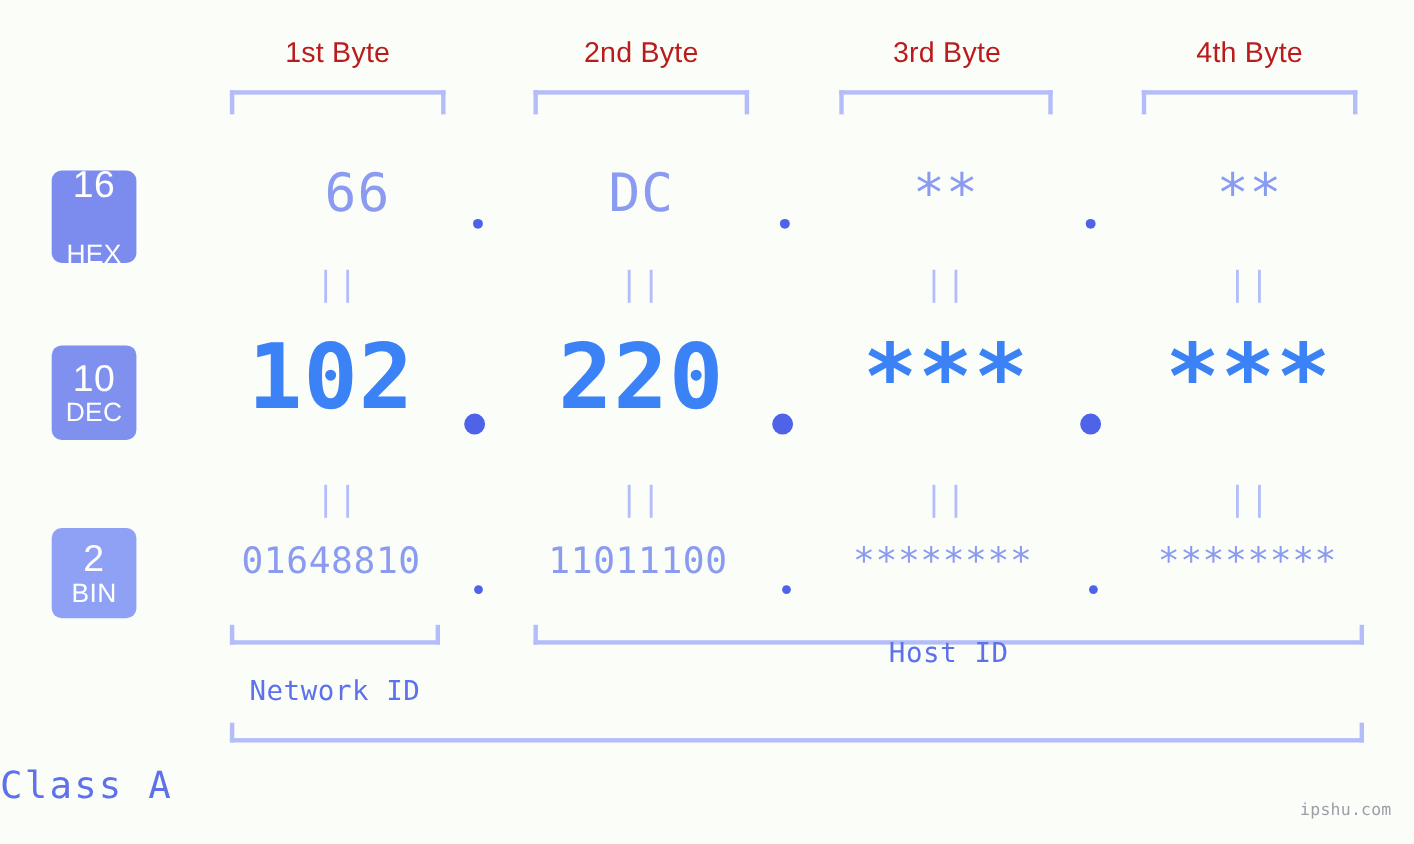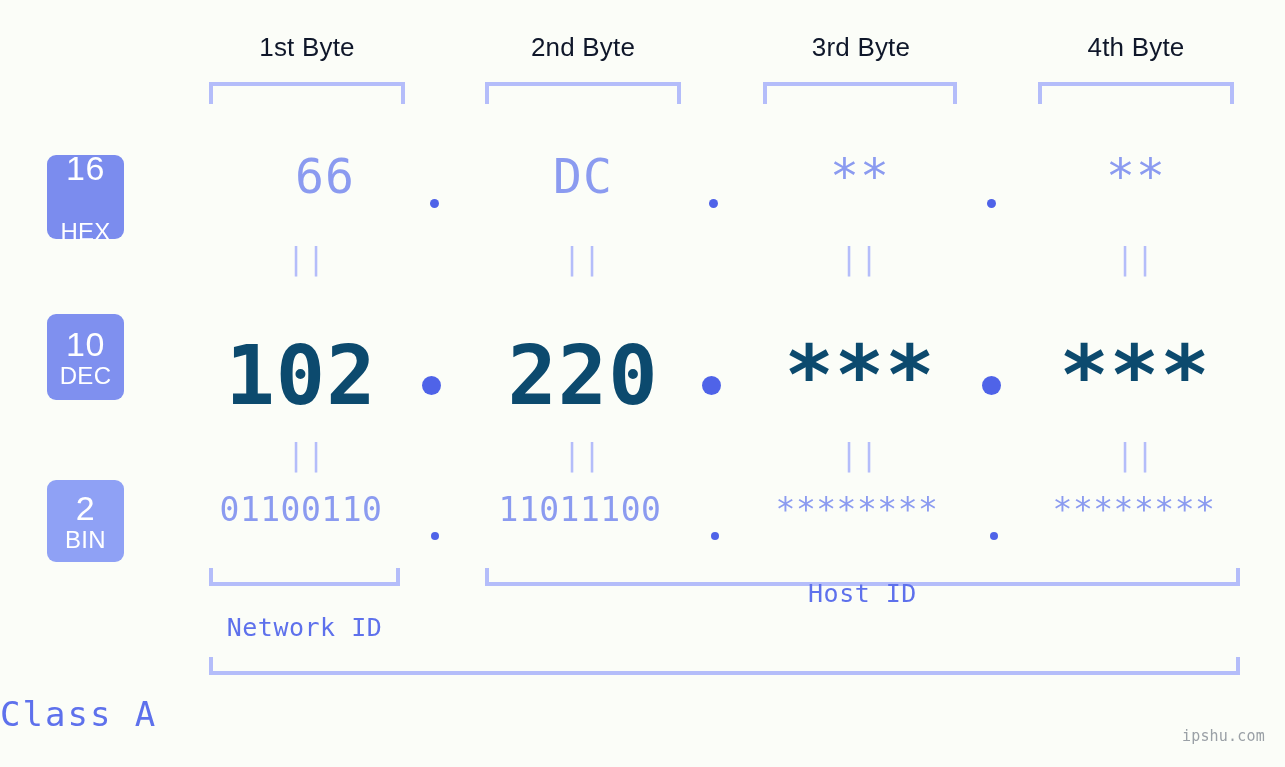--- a/index.html
+++ b/index.html
@@ -18,21 +18,21 @@
     width: 1285px;
     height: 767px;
   }
 
   
   .byte-label {
     position: absolute;
     top: 32px;
     font-family: "Liberation Sans", sans-serif;
     font-size: 26px;
-    color: #0f172a;
+    color: #b91c1c;
     text-align: center;
     letter-spacing: 0.2px;
     white-space: nowrap;
   }
 
   
   .bracket-top {
     position: absolute;
     top: 82px;
     height: 22px;
@@ -90,24 +90,23 @@
   }
   .row-hex .val {
     top: 148px;
     font-size: 48px;
     color: #8b9bf0;
     letter-spacing: 1px;
   }
   .row-dec .val {
     top: 296px;
     font-size: 82px;
-    color: #0c4a6e;
+    color: #3b82f6;
     font-weight: 700;
     letter-spacing: 1px;
-    margin-top: 32px;
   }
   .row-bin .val {
     top: 490px;
     font-size: 33px;
     color: #8b9bf0;
     letter-spacing: 0.5px;
   }
 
   
   .dot {
@@ -220,21 +219,21 @@
   <div class="eq eq-row2" style="left:209px; width:196px;">||</div>
   <div class="eq eq-row2" style="left:485px; width:196px;">||</div>
   <div class="eq eq-row2" style="left:763px; width:194px;">||</div>
   <div class="eq eq-row2" style="left:1038px; width:196px;">||</div>
 
   <div class="badge" id="badge-bin">
     <span class="num">2</span>
     <span class="nm">BIN</span>
   </div>
   <div class="row-bin">
-    <div class="val" style="left:201px; width:200px;">01100110</div>
+    <div class="val" style="left:201px; width:200px;">01648810</div>
     <div class="dot" style="left:431px;"></div>
     <div class="val" style="left:480px; width:200px;">11011100</div>
     <div class="dot" style="left:711px;"></div>
     <div class="val" style="left:757px; width:200px;">********</div>
     <div class="dot" style="left:990px;"></div>
     <div class="val" style="left:1034px; width:200px;">********</div>
   </div>
 
   <div class="bracket-bottom" style="left:209px; width:191px; top:568px;"></div>
   <div class="bracket-bottom" style="left:485px; width:755px; top:568px;"></div>

